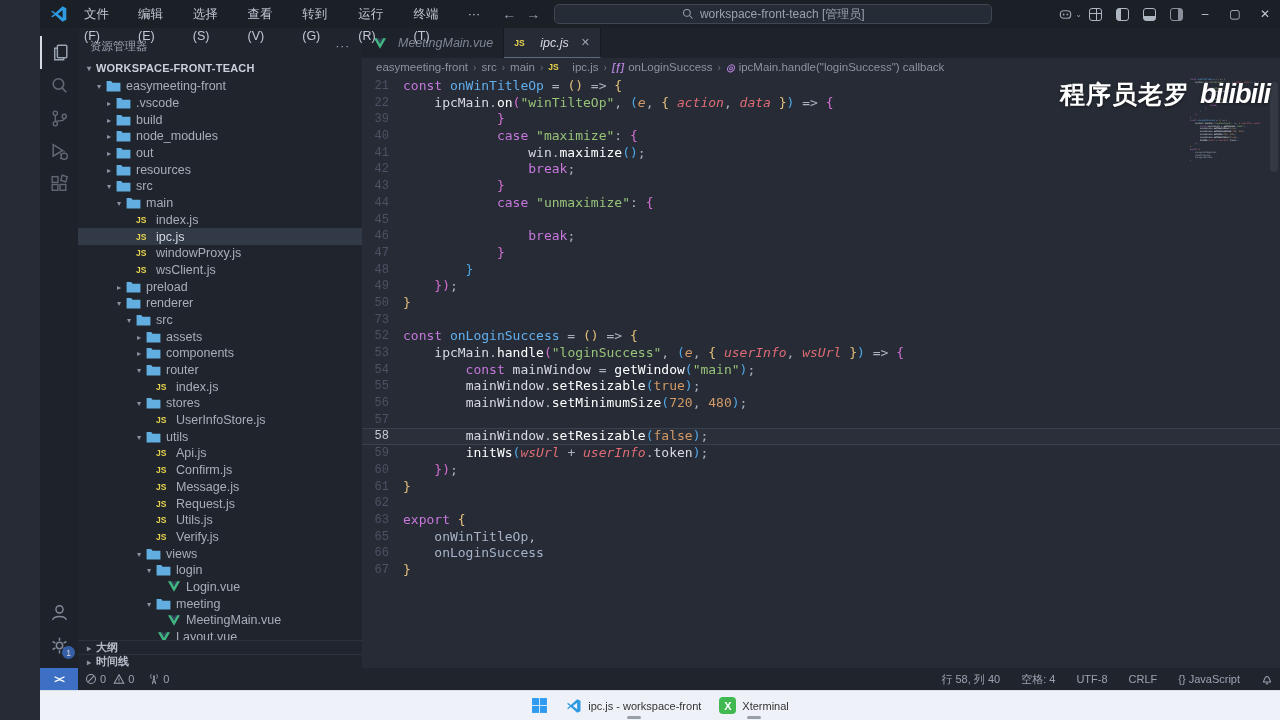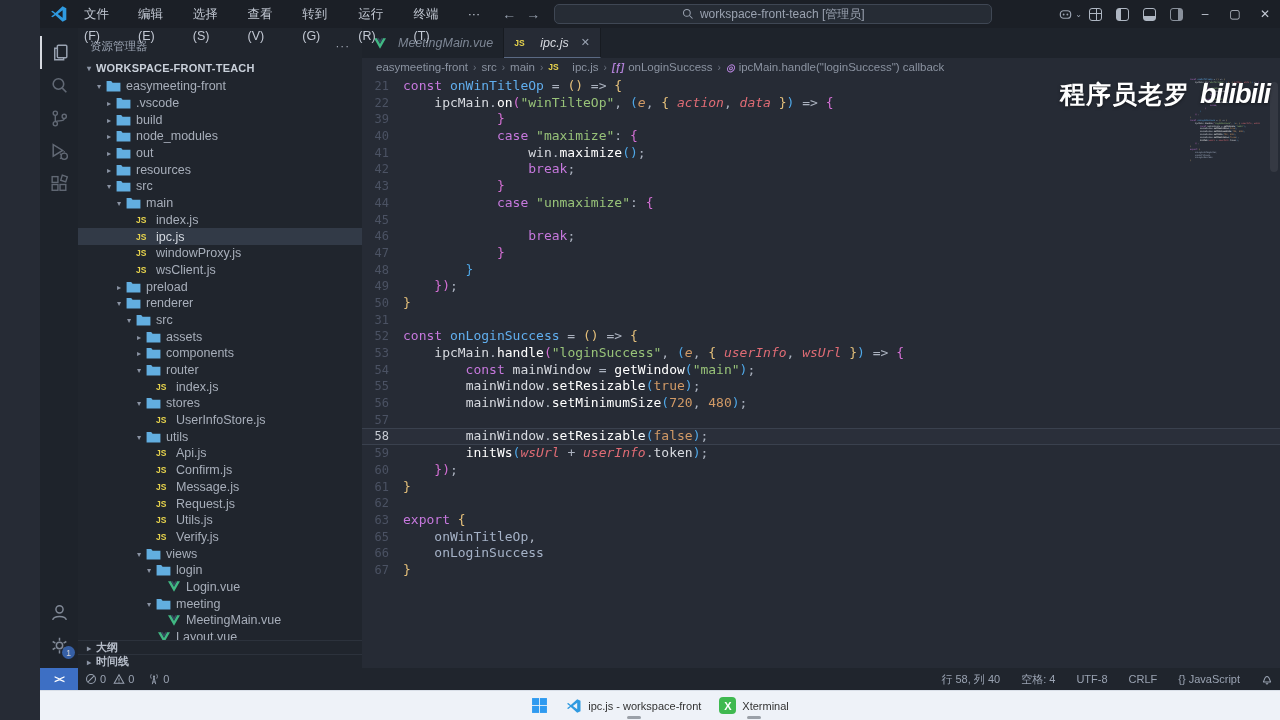--- a/index.html
+++ b/index.html
@@ -67,21 +67,21 @@
     padding-left:14px; gap:3px; flex-shrink:0; }
   .bc-sep { color:#6b7380; font-size:10px; margin:0 2px; }
   .bc-item { display:flex; align-items:center; gap:4px; }
   .bc-fn { color:#b180d7; font-size:10px; font-style:italic; font-weight:bold; }
 
   #codewrap { flex:1; position:relative; overflow:hidden; }
   #code-lines { position:absolute; left:0; top:2px; right:90px;
     font-family:"DejaVu Sans Mono", monospace; font-size:13px; line-height:16.7px; }
   .code-line { display:flex; white-space:pre; height:16.7px; }
   .code-line .ln { width:41px; text-align:right; color:#4b5263; flex-shrink:0;
-    padding-right:14px; font-size:12px; }
+    padding-right:14px; font-size:12px;font-family:Liberation Mono, monospace; }
   .code-line.cur { box-shadow:inset 0 1px 0 #3a414e, inset 0 -1px 0 #3a414e;
     background:rgba(120,135,165,0.05); margin-right:-90px; padding-right:90px; }
   .code-line.cur .ln { color:#c8ccd4; }
   .kw{color:#c678dd} .fn{color:#ffffff} .fnd{color:#61afef} .str{color:#98c379}
   .num{color:#d19a66} .par{color:#e06c75;font-style:italic} .parO{color:#d19a66;font-style:italic}
   .wht{color:#d7dae0} .pln{color:#abb2bf} .exp{color:#a5b2c7}
   .b1{color:#e5c07b} .b2{color:#d670d6} .b3{color:#4fa8e8}
 
   #minimap { position:absolute; right:18px; top:2px; width:72px;
     font-family:"DejaVu Sans Mono", monospace; font-size:2.1px; line-height:2.9px;
@@ -511,21 +511,21 @@
             <div class="code-line"><span class="ln">41</span><span style="white-space: pre;"><span class="pln">                </span><span class="wht">win</span><span class="pln">.</span><span class="fn">maximize</span><span class="b3">()</span><span class="pln">;</span></span></div>
             <div class="code-line"><span class="ln">42</span><span style="white-space: pre;"><span class="kw">                break</span><span class="pln">;</span></span></div>
             <div class="code-line"><span class="ln">43</span><span style="white-space: pre;"><span class="b2">            }</span></span></div>
             <div class="code-line"><span class="ln">44</span><span style="white-space: pre;"><span class="kw">            case </span><span class="str">"unmaximize"</span><span class="pln">: </span><span class="b2">{</span></span></div>
             <div class="code-line"><span class="ln">45</span></div>
             <div class="code-line"><span class="ln">46</span><span style="white-space: pre;"><span class="kw">                break</span><span class="pln">;</span></span></div>
             <div class="code-line"><span class="ln">47</span><span style="white-space: pre;"><span class="b2">            }</span></span></div>
             <div class="code-line"><span class="ln">48</span><span style="white-space: pre;"><span class="b3">        }</span></span></div>
             <div class="code-line"><span class="ln">49</span><span style="white-space: pre;"><span class="b2">    })</span><span class="pln">;</span></span></div>
             <div class="code-line"><span class="ln">50</span><span style="white-space: pre;"><span class="b1">}</span></span></div>
-            <div class="code-line"><span class="ln">31</span><span style="white-space: pre;"></span></div>
+            <div class="code-line"><span class="ln">73</span><span style="white-space: pre;"></span></div>
             <div class="code-line"><span class="ln">52</span><span style="white-space: pre;"><span class="kw">const </span><span class="fnd">onLoginSuccess</span><span class="pln"> = </span><span class="b1">()</span><span class="pln"> =&gt; </span><span class="b1">{</span></span></div>
             <div class="code-line"><span class="ln">53</span><span style="white-space: pre;"><span class="pln">    </span><span class="wht">ipcMain</span><span class="pln">.</span><span class="fn">handle</span><span class="b2">(</span><span class="str">"loginSuccess"</span><span class="pln">, </span><span class="b3">(</span><span class="parO">e</span><span class="pln">, </span><span class="b1">{ </span><span class="par">userInfo</span><span class="pln">, </span><span class="par">wsUrl</span><span class="b1"> }</span><span class="b3">)</span><span class="pln"> =&gt; </span><span class="b2">{</span></span></div>
             <div class="code-line"><span class="ln">54</span><span style="white-space: pre;"><span class="kw">        const </span><span class="wht">mainWindow</span><span class="pln"> = </span><span class="fn">getWindow</span><span class="b3">(</span><span class="str">"main"</span><span class="b3">)</span><span class="pln">;</span></span></div>
             <div class="code-line"><span class="ln">55</span><span style="white-space: pre;"><span class="pln">        </span><span class="wht">mainWindow</span><span class="pln">.</span><span class="fn">setResizable</span><span class="b3">(</span><span class="num">true</span><span class="b3">)</span><span class="pln">;</span></span></div>
             <div class="code-line"><span class="ln">56</span><span style="white-space: pre;"><span class="pln">        </span><span class="wht">mainWindow</span><span class="pln">.</span><span class="fn">setMinimumSize</span><span class="b3">(</span><span class="num">720</span><span class="pln">, </span><span class="num">480</span><span class="b3">)</span><span class="pln">;</span></span></div>
             <div class="code-line"><span class="ln">57</span></div>
             <div class="code-line cur"><span class="ln">58</span><span style="white-space: pre;"><span class="pln">        </span><span class="wht">mainWindow</span><span class="pln">.</span><span class="fn">setResizable</span><span class="b3">(</span><span class="num">false</span><span class="b3">)</span><span class="pln">;</span></span></div>
             <div class="code-line"><span class="ln">59</span><span style="white-space: pre;"><span class="pln">        </span><span class="fn">initWs</span><span class="b3">(</span><span class="par">wsUrl</span><span class="pln"> + </span><span class="par">userInfo</span><span class="pln">.</span><span class="wht">token</span><span class="b3">)</span><span class="pln">;</span></span></div>
             <div class="code-line"><span class="ln">60</span><span style="white-space: pre;"><span class="b2">    })</span><span class="pln">;</span></span></div>
             <div class="code-line"><span class="ln">61</span><span style="white-space: pre;"><span class="b1">}</span></span></div>

